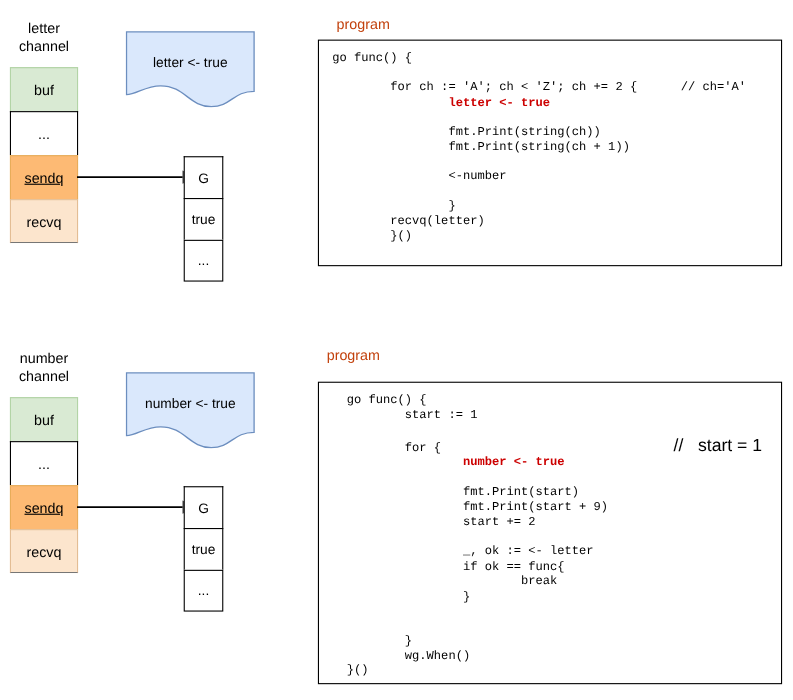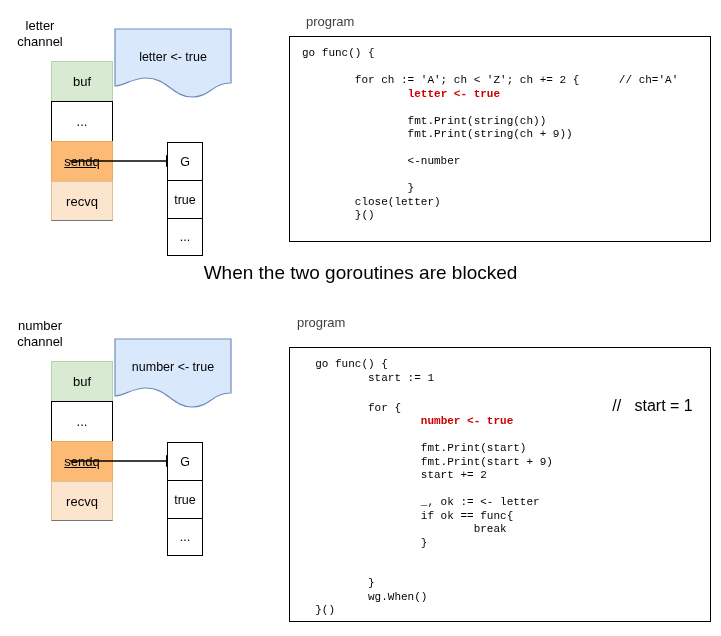--- a/index.html
+++ b/index.html
@@ -41,21 +41,20 @@
     box-sizing: border-box;
     width: 62px;
     height: 40px;
     border: 1px solid #767676;
     border-bottom: none;
     display: flex;
     align-items: center;
     justify-content: center;
     font-size: 13px;
     color: #000;
-    margin-left: 42px;
   }
   .chan-cell.last { border-bottom: 1px solid #767676; }
   .cell-buf   { background: #d9ead3; border-color: #6aa84f55; }
   .cell-dots  { background: #ffffff; border-color: #000000; }
   .cell-sendq { background: #fdba74; border-color: #bf902455; text-decoration: underline; }
   .cell-recvq { background: #fce5cd; border-color: #b4702455; text-align: right; }
 
   
   .callout {
     position: absolute;
@@ -102,21 +101,21 @@
     width: 721px;
     text-align: center;
     font-size: 19px;
     color: #000;
   }
 
   
   .prog-label {
     position: absolute;
     font-size: 13px;
-    color: #404040;
+    color: #c2410c;
   }
   .prog-box {
     position: absolute;
     box-sizing: border-box;
     border: 1.5px solid #000000;
     background: #ffffff;
     overflow: hidden;
   }
   .code {
     margin: 0;
@@ -171,30 +170,29 @@
   </div>
 
   <div class="prog-label" style="left:306px; top:14px;">program</div>
   <div class="prog-box" style="left:289px; top:36px; width:422px; height:206px;">
     <pre class="code" style="margin:10px 0 0 12px;" id="code-0"><span>go func() {</span>
 <span></span>
 <span>        for ch := 'A'; ch &lt; 'Z'; ch += 2 {      // ch='A'</span>
 <span>                </span><span class="hl">letter &lt;- true</span>
 <span></span>
 <span>                fmt.Print(string(ch))</span>
-<span>                fmt.Print(string(ch + 9))</span>
+<span>                fmt.Print(string(ch + 1))</span>
 <span></span>
 <span>                &lt;-number</span>
 <span></span>
 <span>                }</span>
-<span>        close(letter)</span>
+<span>        recvq(letter)</span>
 <span>        }()</span></pre>
   </div>
 
-  <div class="banner" style="left:0px; top:262px;">When the two goroutines are blocked</div>
 
   <div class="chan-label" style="left:-5px; top:318px;">
     <div>number</div>
     <div>channel</div>
   </div>
 
   <div class="chan-stack" style="left:9px; top:361px;">
     <div class="chan-cell cell-buf">buf</div>
     <div class="chan-cell cell-dots">...</div>
     <div class="chan-cell cell-sendq">sendq</div>

